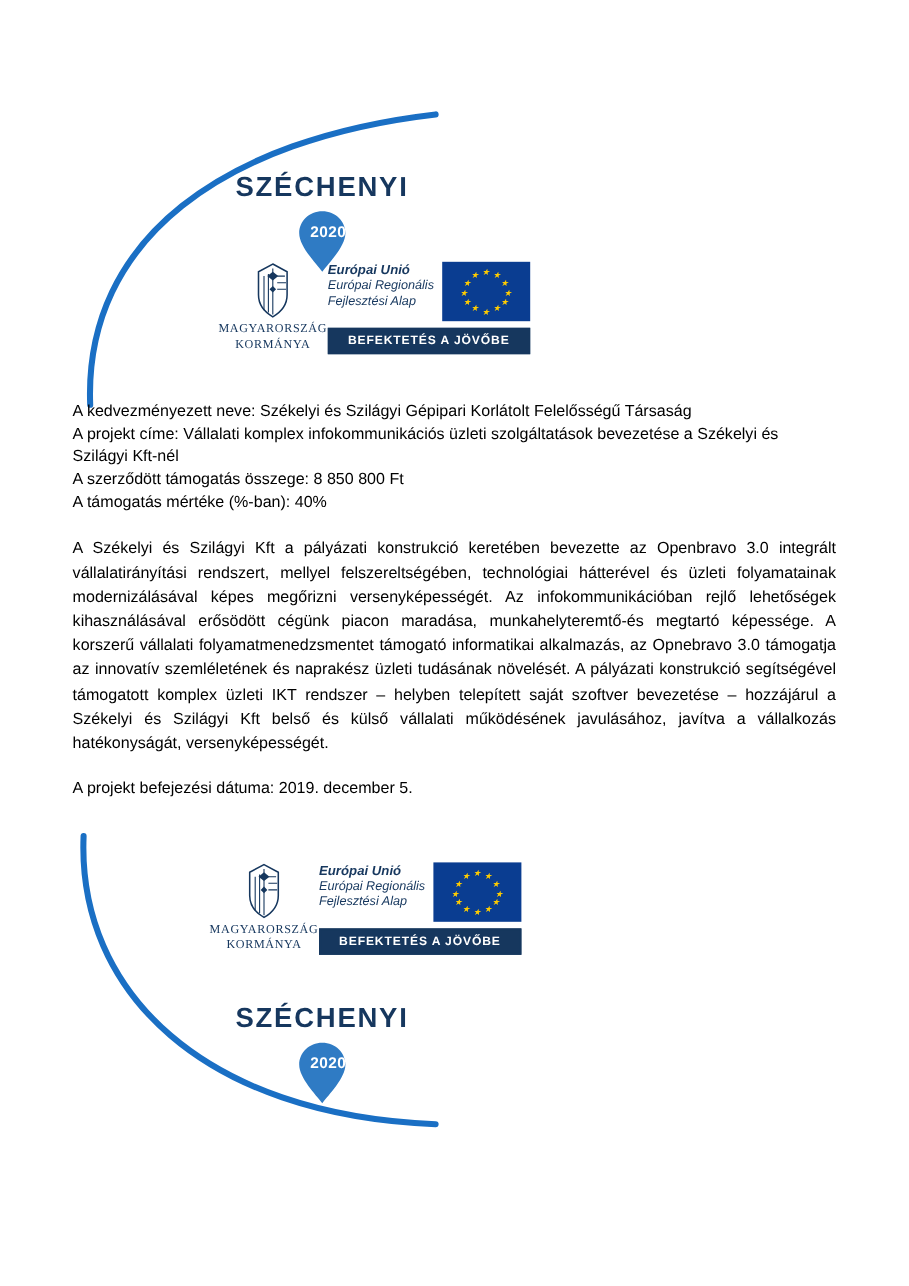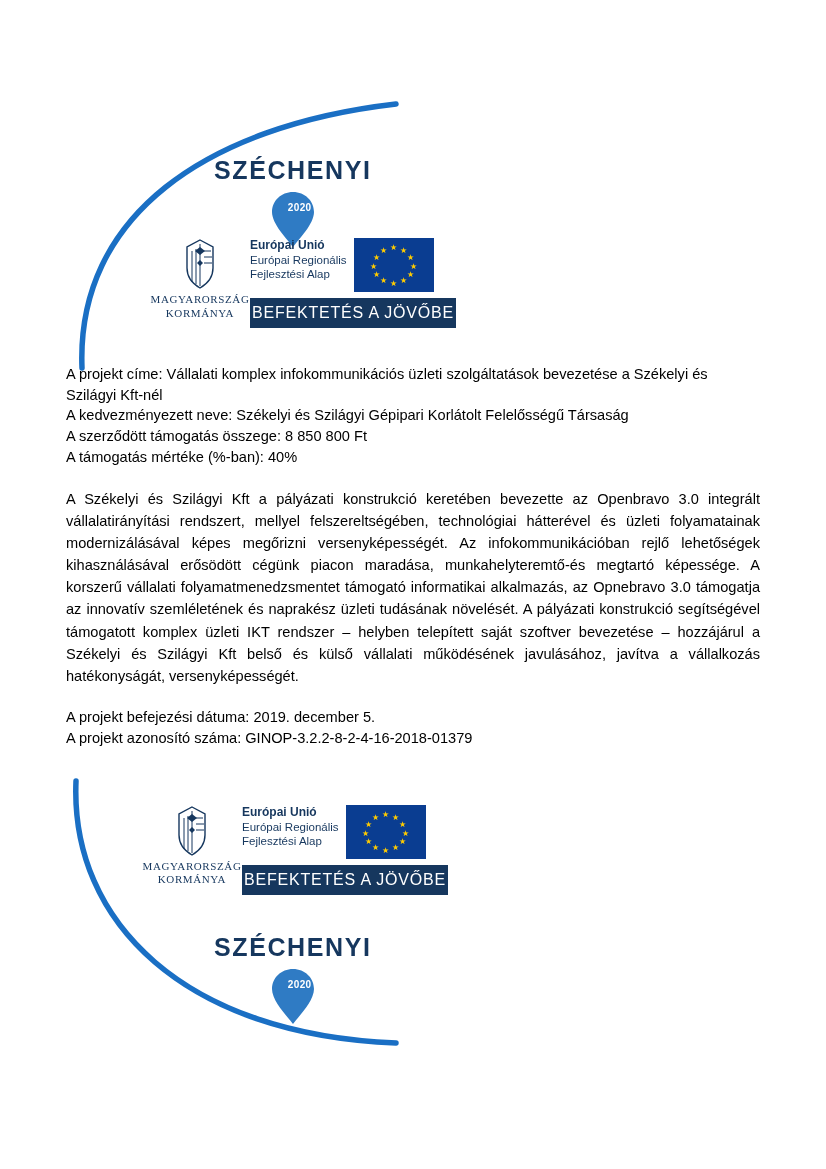--- a/index.html
+++ b/index.html
@@ -57,43 +57,44 @@
     position: relative;
     width: 44px;
     height: 58px;
   }
   .szechenyi-pin .pin-shape {
     position: absolute;
     left: 0; top: 0;
   }
   .szechenyi-pin .pin-year {
     position: absolute;
-    left: 17px;
+    left: 0;
     top: 11px;
     width: 44px;
-    text-align: left;
-    font-family: "Liberation Sans", sans-serif;
-    font-size: 10px;
+    text-align: right;
+    font-family: "Liberation Sans", sans-serif;
+    font-size: 14px;
     font-weight: bold;
     letter-spacing: 0.4px;
     color: #ffffff;
   }
 
   
   .eu-lockup {
     position: absolute;
     display: flex;
     align-items: flex-start;
   }
   .coat-col {
     display: flex;
     flex-direction: column;
     align-items: center;
     width: 100px;
     padding-top: 2px;
+    margin-left: 48px;
   }
   .coat-arms {
     width: 40px;
     height: 52px;
   }
   .coat-text {
     margin-top: 3px;
     text-align: center;
     font-family: "Liberation Serif", serif;
     font-size: 11px;
@@ -101,20 +102,21 @@
     color: #16375e;
     line-height: 1.25;
   }
   .eu-col {
     padding-top: 2px;
   }
   .eu-row {
     display: flex;
     align-items: flex-start;
     gap: 7px;
+    font-style: italic;
   }
   .eu-texts {
     line-height: 1.25;
   }
   .eu-texts .l1 {
     font-family: "Liberation Sans", sans-serif;
     font-size: 12px;
     font-weight: bold;
     color: #16375e;
   }
@@ -137,22 +139,22 @@
     line-height: 8px;
     width: 8px;
     height: 8px;
     text-align: center;
   }
   .befektetes {
     margin-top: 6px;
     background: #16375e;
     color: #ffffff;
     font-family: "Liberation Sans", sans-serif;
-    font-size: 16px;
-    font-weight: normal;
+    font-size: 11px;
+    font-weight: bold;
     letter-spacing: 0.8px;
     text-align: center;
     padding: 4px 0 4px 0;
     border: 2px solid #16375e;
   }
 
   
   .content {
     position: relative;
     width: 694px;
@@ -229,33 +231,32 @@
             <span class="star" style="left:46px; top:39px;">★</span>
             <span class="star" style="left:36px; top:42px;">★</span>
           </div>
         </div>
         <div class="befektetes">BEFEKTETÉS A JÖVŐBE</div>
       </div>
     </div>
   </div>
 
   <div class="content">
+    <p class="meta-line">A kedvezményezett neve: Székelyi és Szilágyi Gépipari Korlátolt Felelősségű Társaság</p>
     <p class="meta-line">A projekt címe: Vállalati komplex infokommunikációs üzleti szolgáltatások bevezetése a Székelyi és Szilágyi Kft-nél</p>
-    <p class="meta-line">A kedvezményezett neve: Székelyi és Szilágyi Gépipari Korlátolt Felelősségű Társaság</p>
     <p class="meta-line">A szerződött támogatás összege: 8 850 800 Ft</p>
     <p class="meta-line">A támogatás mértéke (%-ban): 40%</p>
 
     <div class="spacer-md"></div>
 
     <p class="para">A Székelyi és Szilágyi Kft a pályázati konstrukció keretében bevezette az Openbravo 3.0 integrált vállalatirányítási rendszert, mellyel felszereltségében, technológiai hátterével és üzleti folyamatainak modernizálásával képes megőrizni versenyképességét. Az infokommunikációban rejlő lehetőségek kihasználásával erősödött cégünk piacon maradása, munkahelyteremtő-és megtartó képessége. A korszerű vállalati folyamatmenedzsmentet támogató informatikai alkalmazás, az Opnebravo 3.0 támogatja az innovatív szemléletének és naprakész üzleti tudásának növelését. A pályázati konstrukció segítségével támogatott komplex üzleti IKT rendszer – helyben telepített saját szoftver bevezetése – hozzájárul a Székelyi és Szilágyi Kft belső és külső vállalati működésének javulásához, javítva a vállalkozás hatékonyságát, versenyképességét.</p>
 
     <div class="spacer-md"></div>
 
     <p class="meta-line">A projekt befejezési dátuma: 2019. december 5.</p>
-    <p class="meta-line">A projekt azonosító száma: GINOP-3.2.2-8-2-4-16-2018-01379</p>
   </div>
 
   <div class="logo-block bottom">
 
     <svg class="arc-svg" width="400" height="300" viewBox="0 0 400 300">
       <path d="M 10 8 C 4 150 120 262 330 270" fill="none" stroke="#1a6fc4" stroke-width="5.5" stroke-linecap="round"></path>
     </svg>
 
     <div class="eu-lockup" style="left:76px; top:30px;">
       <div class="coat-col">

